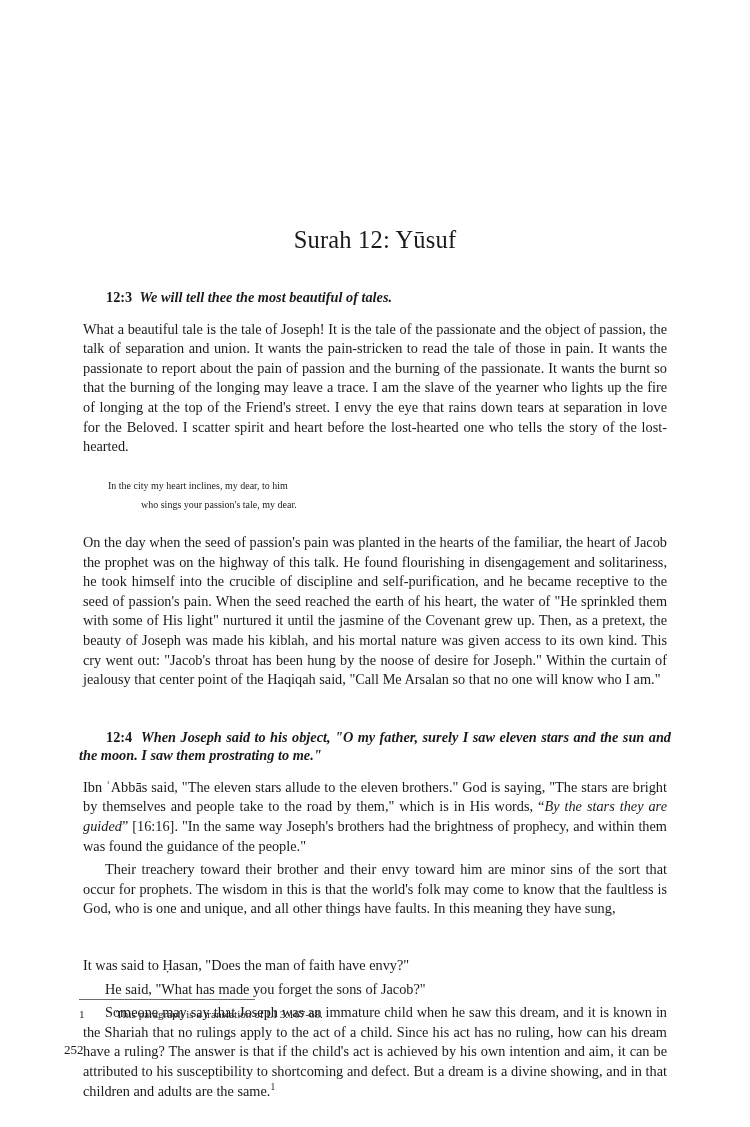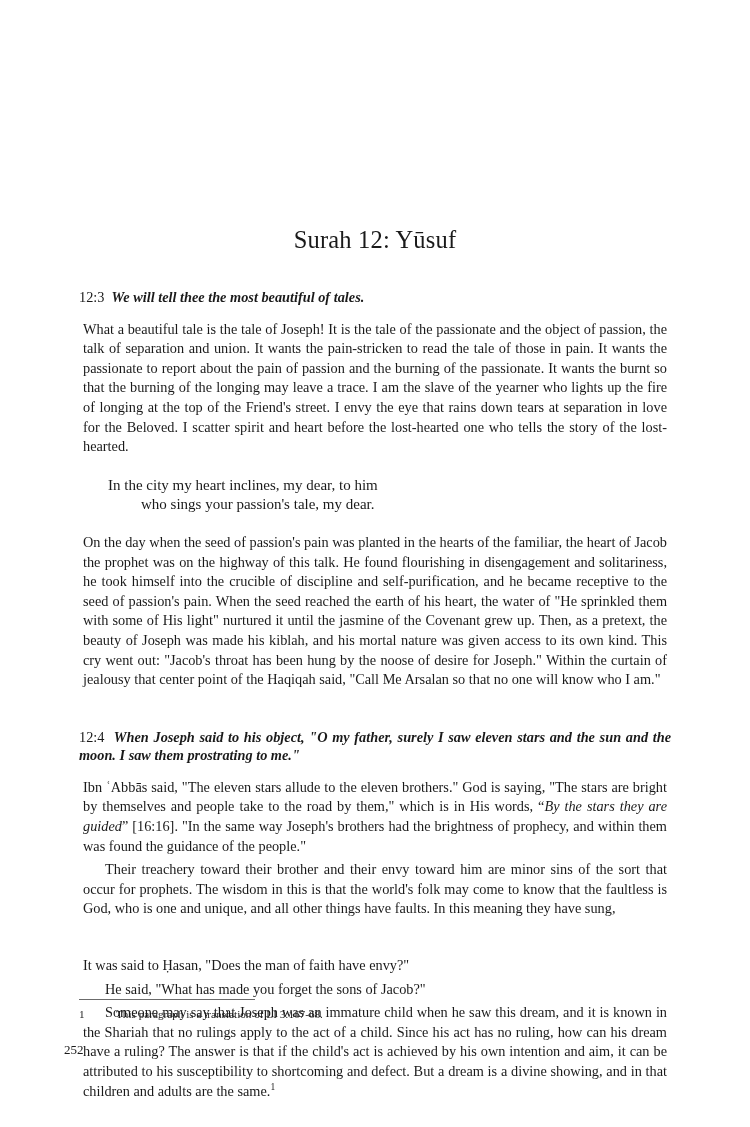--- a/index.html
+++ b/index.html
@@ -39,21 +39,22 @@
   .verse-head {
     margin: 0;
     padding-top: 34px;
     font-size: 14.3px;
     line-height: 18.6px;
     text-align: justify;
     font-weight: bold;
   }
   .verse-head .vnum {
     font-style: normal;
-    font-weight: normal;
+    font-weight: bold;
+    margin-left: 27px;
   }
   .verse-head .vtext {
     font-style: italic;
     font-weight: bold;
   }
   .body-para {
     margin: 4px;
     font-size: 14.3px;
     line-height: 19.6px;
     text-align: justify;
@@ -65,21 +66,21 @@
     margin-top: 13px;
   }
   .body-para.indented {
     text-indent: 22px;
     margin-top: 0;
   }
   .poem {
     margin: 0;
     padding-top: 15px;
     padding-bottom: 14px;
-    font-size: 15px;
+    font-size: 10px;
     line-height: 19.6px;
   }
   .poem .l1 {
     display: block;
     padding-left: 29px;
   }
   .poem .l2 {
     display: block;
     padding-left: 62px;
   }

